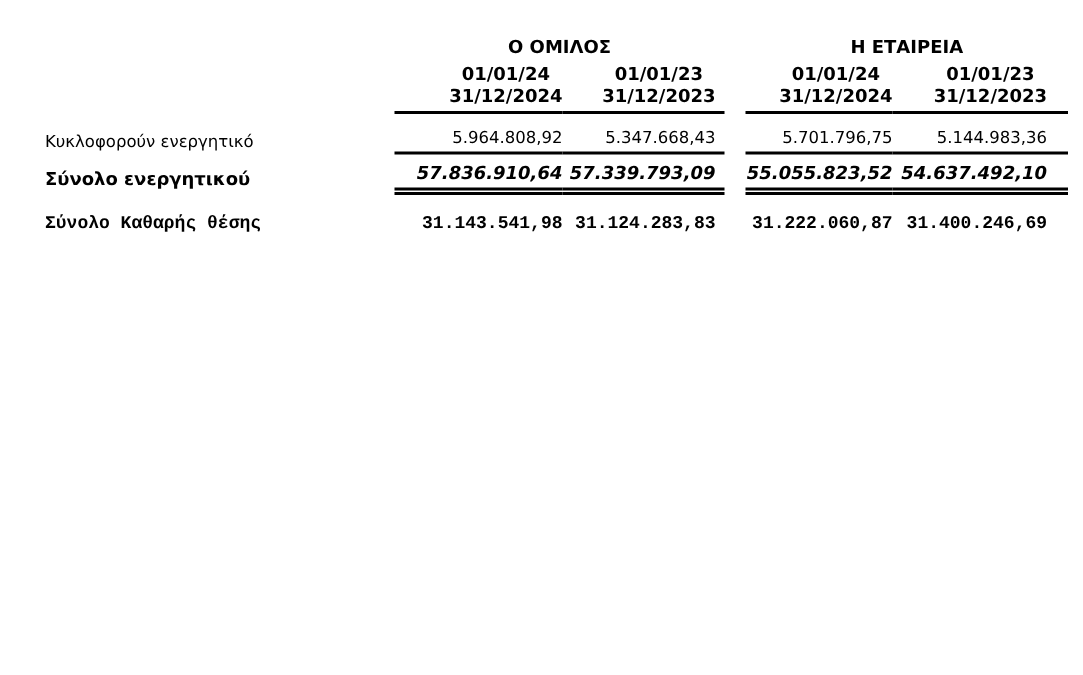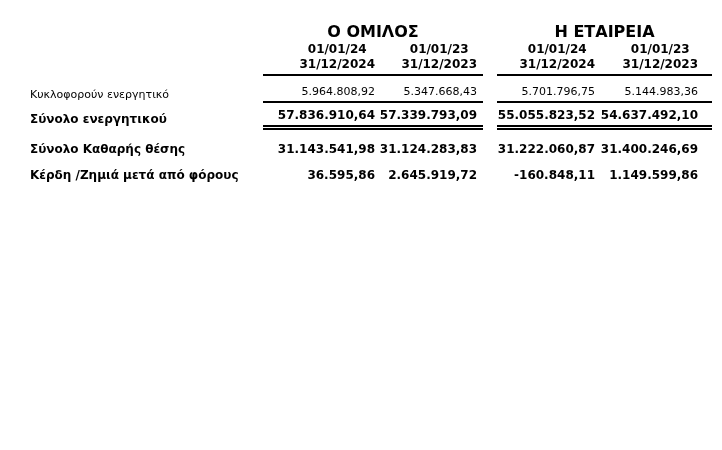--- a/index.html
+++ b/index.html
@@ -27,51 +27,51 @@
   }
   td.num { text-align: right; }
   td.pad-s { padding-right: 6px; }
   td.pad-l { padding-right: 14px; }
   .label { white-space: pre-line; }
 
   
   tr.group-row { height: 26px; }
   td.group-title {
     font-weight: bold;
-    font-size: 16px;
+    font-size: 12px;
     text-align: center;
   }
   tr.dates-row { height: 36px; }
   td.date-cell { padding-bottom: 2px; margin-top: 28px; }
   td.hline { border-bottom: 2px solid #000000; }
   span.dates {
     display: inline-block;
     text-align: center;
     white-space: pre-line;
     font-weight: bold;
     font-size: 12px;
     line-height: 15px;
   }
 
   
   tr.r0 { height: 50px; }
   tr.r1 { height: 23px; }
   tr.r2 { height: 27px; margin-left: 46px; }
   tr.r3 { height: 25px; margin-left: 40px; }
   tr.r4 { height: 56px; }
-  tr.r5 { height: 30px; }
+  tr.r5 { height: 30px; font-family: Liberation Mono, monospace; }
   tr.r6 { height: 29px; }
   tr.r7 { height: 52px; }
   tr.r8 { height: 29px; }
   tr.r9 { height: 26px; }
 
   tr.bold td { font-weight: bold; font-size: 12px; }
 
   tr.r2 td.v { border-bottom: 2px solid #000000; padding-bottom: 2px; }
-  tr.r3 td.v { border-bottom: 5px double #000000; padding-bottom: 2px; }
+  tr.r3 td.v { border-bottom: 5px double #000000; padding-bottom: 2px; font-style: italic; }
 </style>
 </head>
 <body>
 
 <table class="fin">
   <colgroup>
     <col style="width:233px">
     <col style="width:112px">
     <col style="width:108px">
     <col style="width:14px">
@@ -126,22 +126,14 @@
     <td class="num v">31.143.541,98</td>
     <td class="num pad-s v">31.124.283,83</td>
     <td></td>
     <td class="num v">31.222.060,87</td>
     <td class="num pad-l v">31.400.246,69</td>
   </tr>
 
 
 
 
-  <tr class="r9 bold">
-    <td class="label">Κέρδη /Ζημιά  μετά από φόρους</td>
-    <td class="num v">36.595,86</td>
-    <td class="num pad-s v">2.645.919,72</td>
-    <td></td>
-    <td class="num v">-160.848,11</td>
-    <td class="num pad-l v">1.149.599,86</td>
-  </tr>
 </tbody>
   </table>
 
 </body></html>

